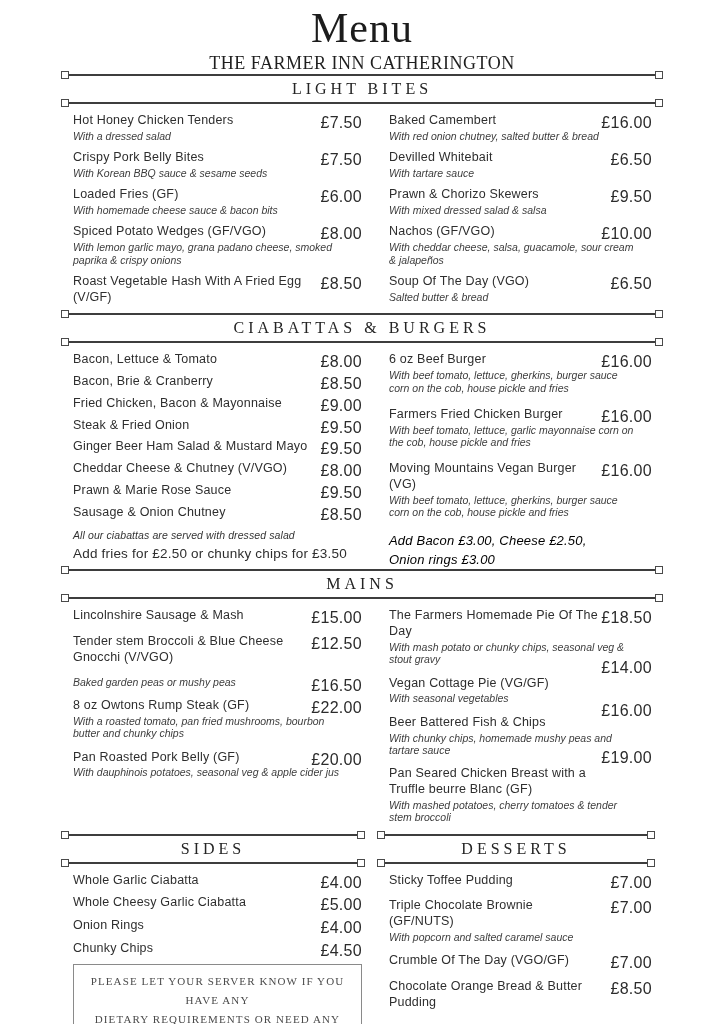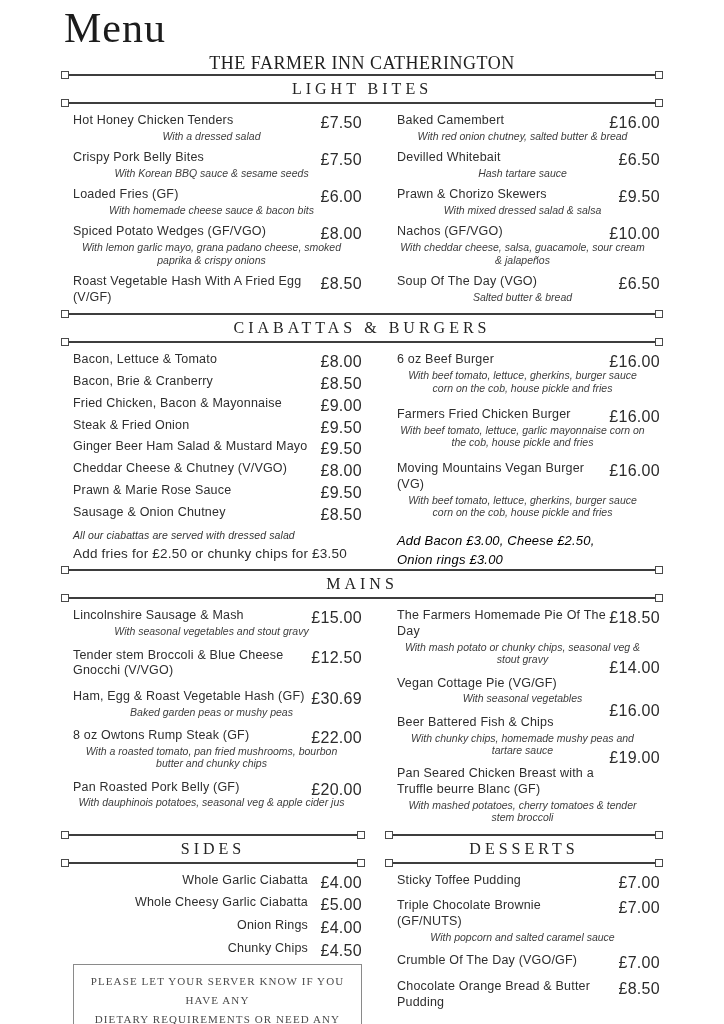--- a/index.html
+++ b/index.html
@@ -4,64 +4,64 @@
 <style>
   html,body{margin:0;padding:0;}
   body{
     width:724px;height:1024px;overflow:hidden;background:#ffffff;
     font-family:"Liberation Sans",sans-serif;color:#2b2b2b;
   }
   .page{width:724px;height:1024px;box-sizing:border-box;padding:0 64px;}
 
   .menu-title{
     font-family:"Liberation Serif",serif;font-weight:400;font-size:42px;
-    line-height:1.05;text-align:left;margin:6px 0 0;color:#1c1c1c;letter-spacing:1px;
+    line-height:1.05;text-align:center;margin:6px 0 0;color:#1c1c1c;letter-spacing:1px;
   }
   .menu-subtitle{
     font-family:"Liberation Serif",serif;font-size:18px;text-align:center;
     margin-top:3px;color:#1f1f1f;letter-spacing:.5px;
   }
 
   .section-head{}
   .rule{position:relative;height:2px;background:#3d3d3d;margin:0 3px;}
   .rule::before,.rule::after{
     content:"";position:absolute;top:-3px;width:6px;height:6px;
     border:1px solid #4a4a4a;background:#fff;
   }
   .rule::before{left:-6px;}
   .rule::after{right:-6px;}
   .section-title{
     font-family:"Liberation Serif",serif;font-weight:400;font-size:16px;
     letter-spacing:4px;text-align:center;color:#242424;padding:4px 0;margin:0;
   }
 
-  .two-col{display:grid;grid-template-columns:298px 272px;column-gap:26px;padding-top:9px;}
+  .two-col{display:grid;grid-template-columns:298px 272px;column-gap:18px;padding-top:9px;}
   .col{padding-left:9px;position:relative;}
 
   .menu-item{position:relative;margin-bottom:8px;}
   .item-name{
     display:block;font-size:12.5px;line-height:1.26;letter-spacing:.2px;
     color:#2e2e2e;padding-right:54px;
   }
   .item-desc{
     display:block;font-style:italic;font-size:10.5px;line-height:1.18;
-    color:#3d3d3d;padding-right:12px;margin-top:1px;text-align:center;
+    color:#3d3d3d;padding-right:12px;margin-top:1px;
   }
   .item-price{
     position:absolute;right:0;top:1px;font-size:16px;letter-spacing:.3px;color:#2b2b2b;
   }
 
   #ciabatta-list .menu-item{margin-bottom:6px;}
   #burger-list .menu-item{margin-bottom:13px;}
   #mains-left .menu-item{margin-bottom:10px;}
   #mains-right .menu-item{margin-bottom:10px;}
   #mains-right .menu-item:nth-child(2) .item-price{top:-17px;margin-left:44px;}
   #mains-right .menu-item:nth-child(3) .item-price{top:-13px;}
   #mains-right .menu-item:nth-child(4) .item-price{top:-17px;}
-  #sides-list .menu-item{margin-bottom:7px;text-align:right;}
+  #sides-list .menu-item{margin-bottom:7px;}
   #desserts-list .menu-item{margin-bottom:10px;}
 
   .serving-note{font-style:italic;font-size:10.5px;color:#333;margin-top:9px;letter-spacing:.1px;}
   .extras-note{font-size:13.5px;color:#2e2e2e;margin-top:5px;letter-spacing:.2px;}
   .addons-note{
     font-style:italic;font-size:13px;color:#000000;margin-top:12px;
     line-height:1.45;white-space:pre-line;letter-spacing:.2px;
   }
   .allergen-box{
     border:1px solid #8a8a8a;margin-top:6px;padding:7px 8px;text-align:center;
@@ -111,21 +111,21 @@
   </div>
       </div>
     <div class="col" id="lb-right">
         <div class="menu-item">
     <span class="item-name">Baked Camembert</span>
     <span class="item-desc">With red onion chutney, salted butter &amp; bread</span>
     <span class="item-price">£16.00</span>
   </div>
         <div class="menu-item">
     <span class="item-name">Devilled Whitebait</span>
-    <span class="item-desc">Hash  tartare sauce</span>
+    <span class="item-desc">With  tartare sauce</span>
     <span class="item-price">£6.50</span>
   </div>
         <div class="menu-item">
     <span class="item-name">Prawn &amp; Chorizo Skewers</span>
     <span class="item-desc">With mixed dressed salad &amp; salsa</span>
     <span class="item-price">£9.50</span>
   </div>
         <div class="menu-item">
     <span class="item-name">Nachos (GF/VGO)</span>
     <span class="item-desc">With cheddar cheese, salsa, guacamole, sour cream &amp; jalapeños</span>
@@ -216,32 +216,30 @@
 
   <div class="section-head">
     <div class="rule"></div>
     <h2 class="section-title">MAINS</h2>
     <div class="rule"></div>
   </div>
   <div class="two-col">
     <div class="col" id="mains-left">
         <div class="menu-item">
     <span class="item-name">Lincolnshire Sausage &amp; Mash</span>
-    <span class="item-desc">With seasonal vegetables and stout gravy</span>
     <span class="item-price">£15.00</span>
   </div>
         <div class="menu-item">
     <span class="item-name">Tender stem Broccoli &amp; Blue Cheese Gnocchi (V/VGO)</span>
 
     <span class="item-price">£12.50</span>
   </div>
         <div class="menu-item">
-    <span class="item-name">Ham, Egg &amp; Roast Vegetable Hash (GF)</span>
     <span class="item-desc">Baked garden peas or mushy peas</span>
-    <span class="item-price">£30.69</span>
+    <span class="item-price">£16.50</span>
   </div>
         <div class="menu-item">
     <span class="item-name">8 oz Owtons Rump Steak (GF)</span>
     <span class="item-desc">With a roasted tomato, pan fried mushrooms, bourbon butter and chunky chips</span>
     <span class="item-price">£22.00</span>
   </div>
         <div class="menu-item">
     <span class="item-name">Pan Roasted Pork Belly (GF)</span>
     <span class="item-desc">With dauphinois potatoes, seasonal veg &amp; apple cider jus</span>
     <span class="item-price">£20.00</span>

